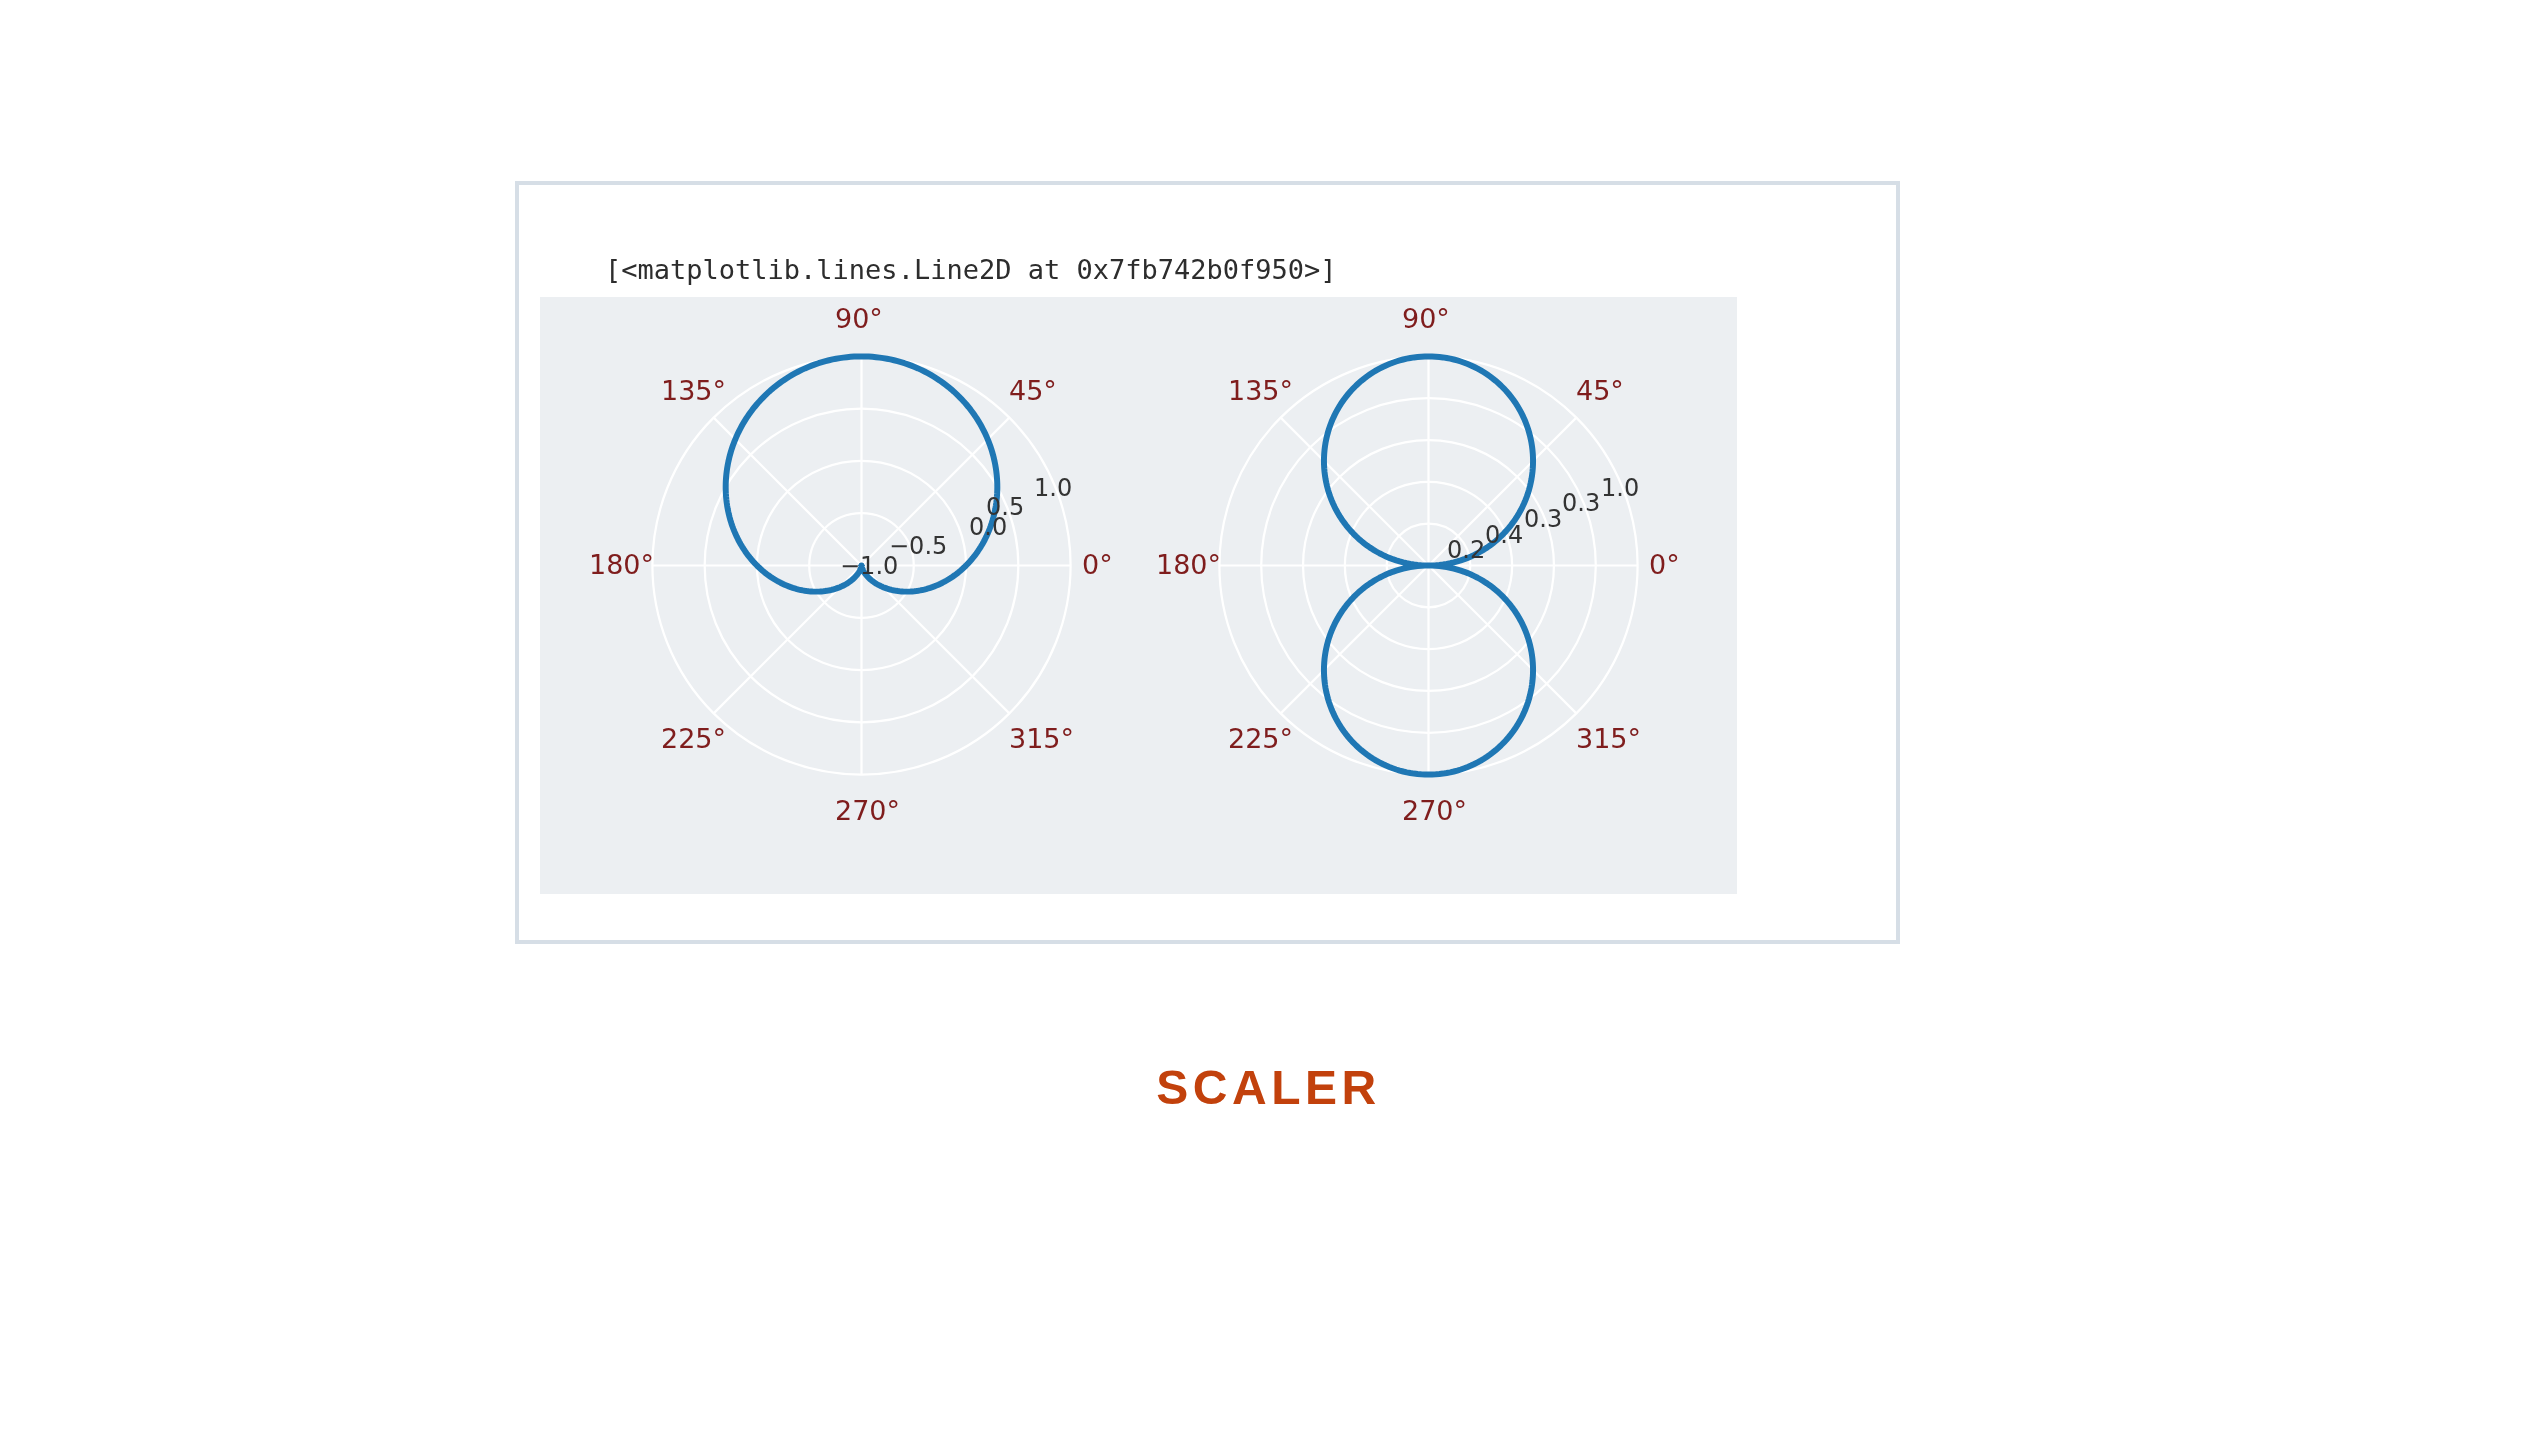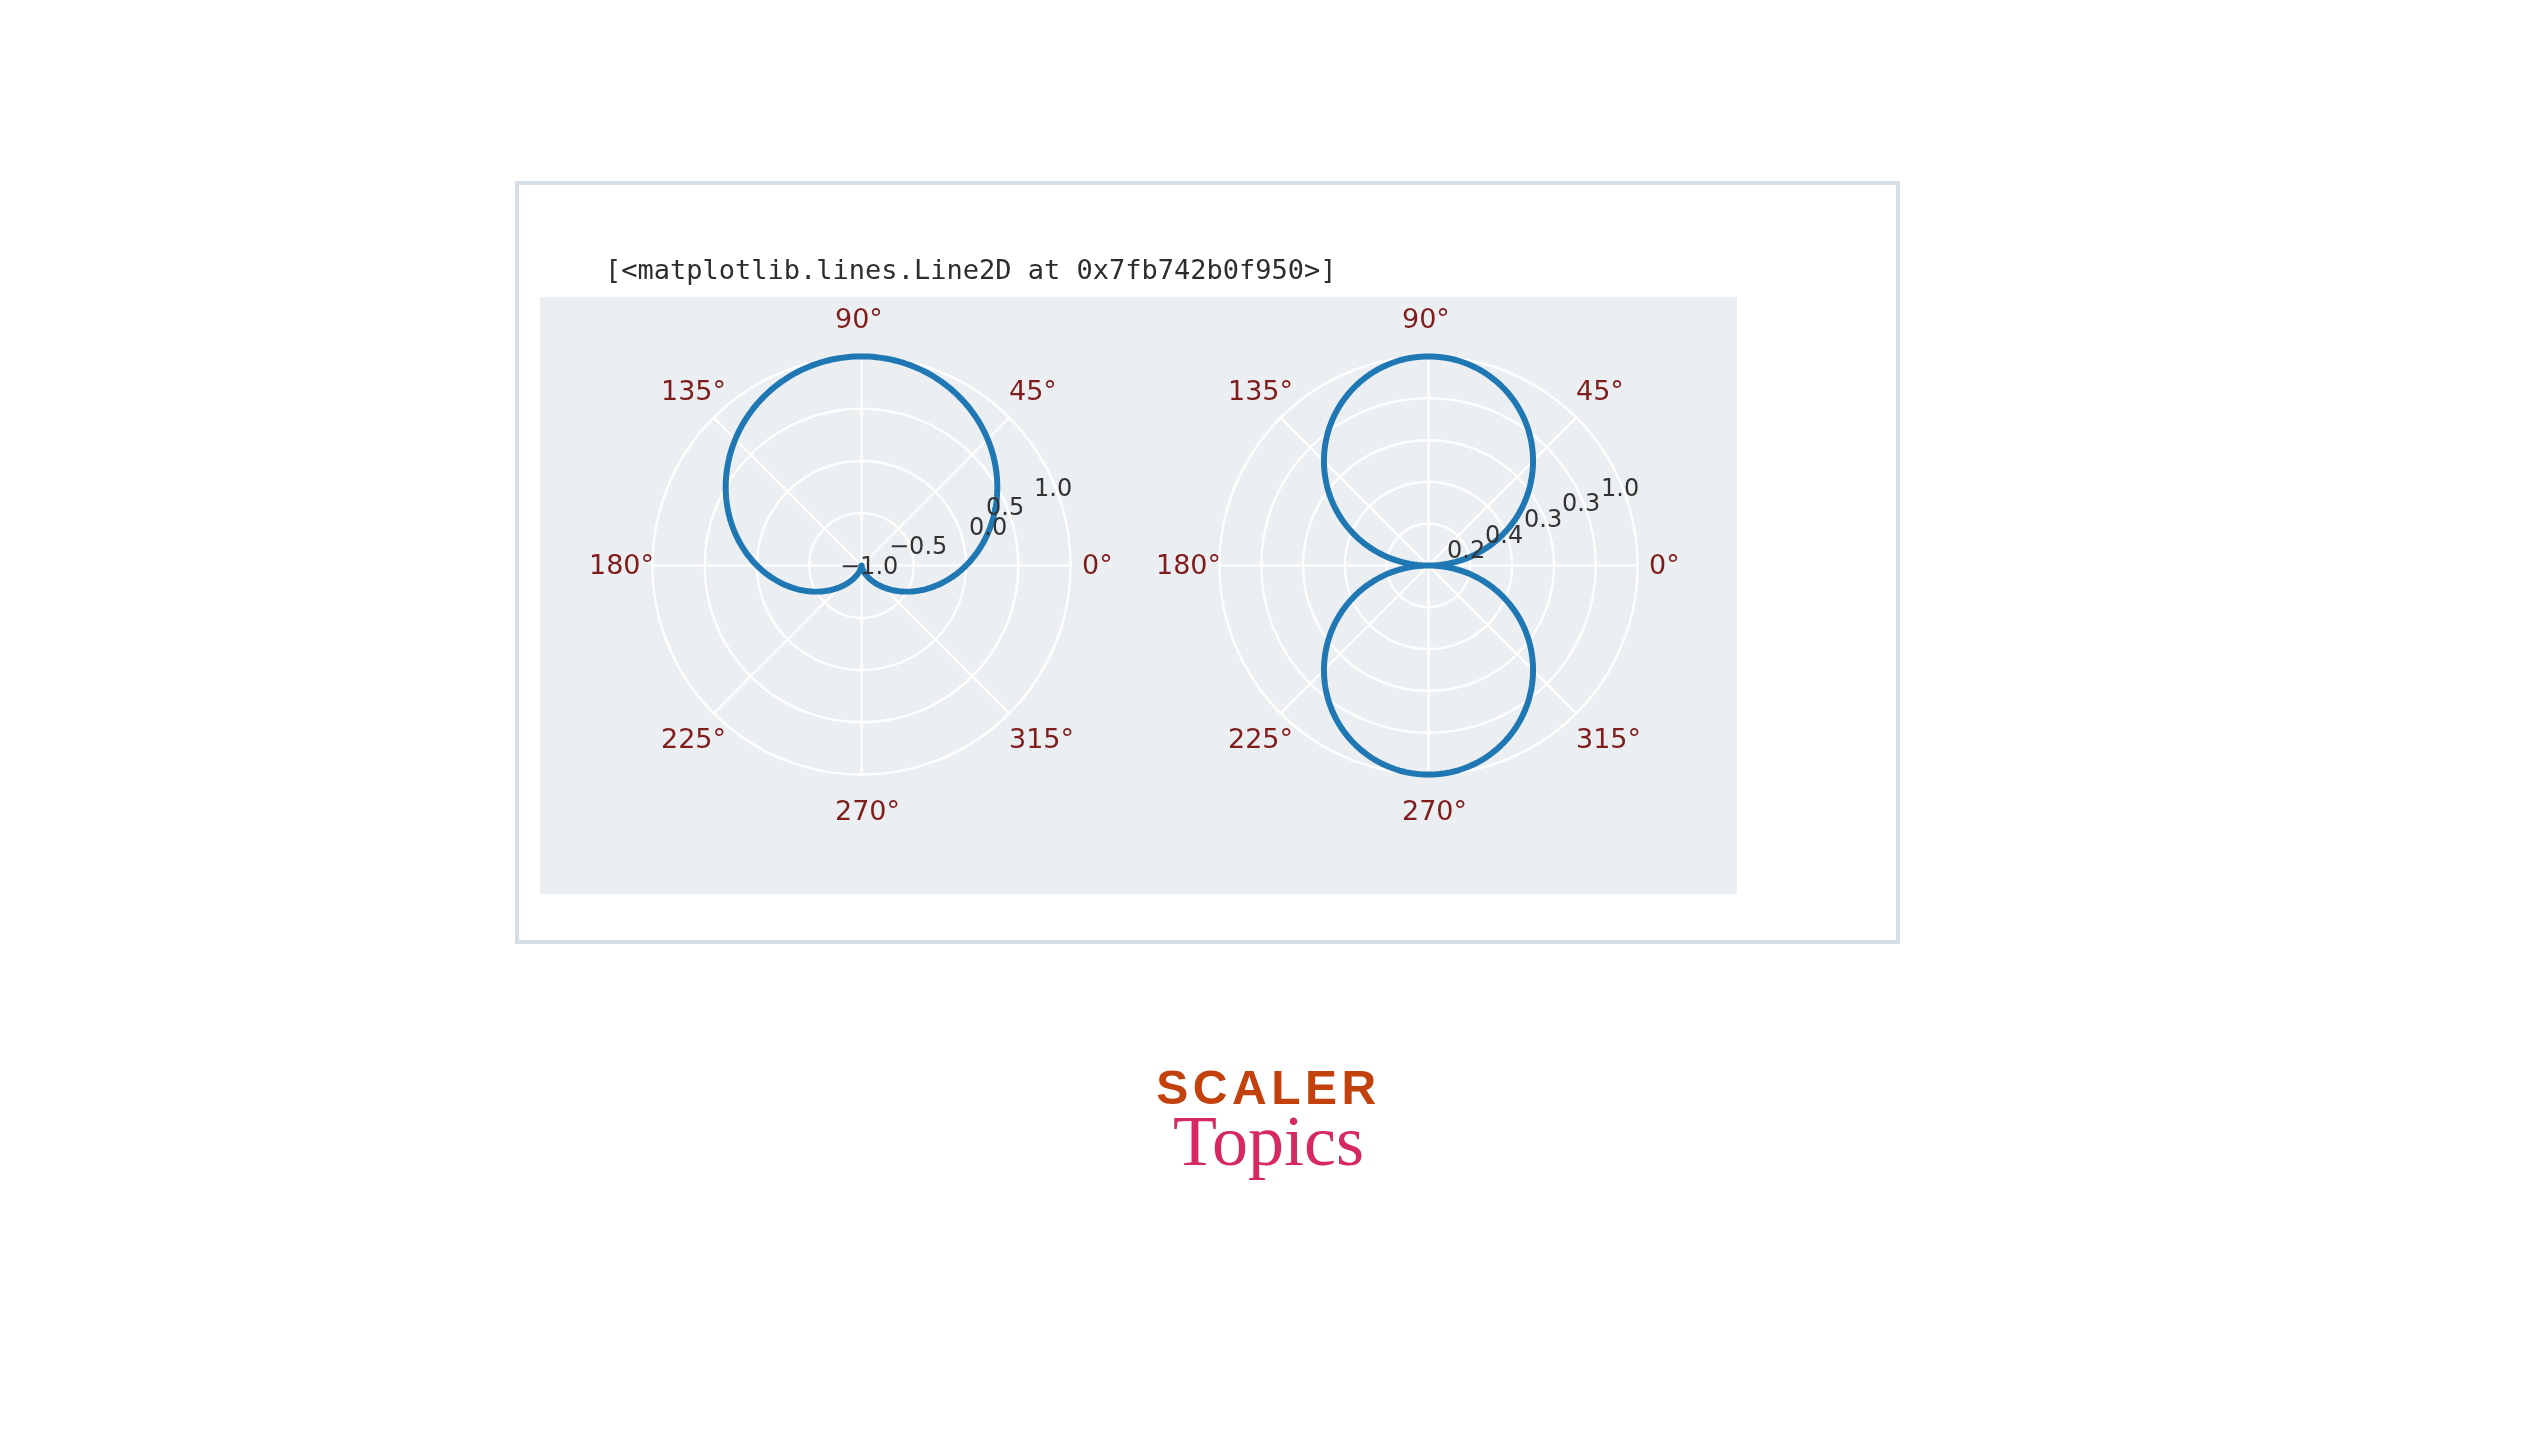--- a/index.html
+++ b/index.html
@@ -164,15 +164,14 @@
           <div class="radial-label" style="left: 365px; top: 155px;">0.3</div>
           <div class="radial-label" style="left: 404px; top: 140px;">1.0</div>
         </div>
     </div>
 
   </div>
 </div>
 
 <div class="logo">
   <div class="logo-scaler">SCALER</div>
-  <div class="logo-topics">Topics</div>
 </div>
 
 
 </body></html>

